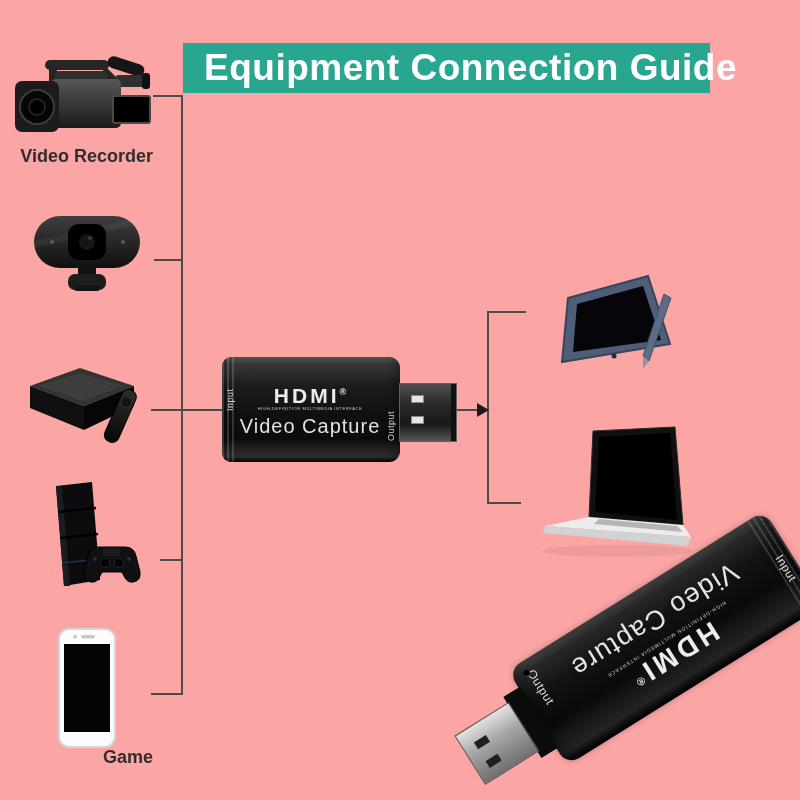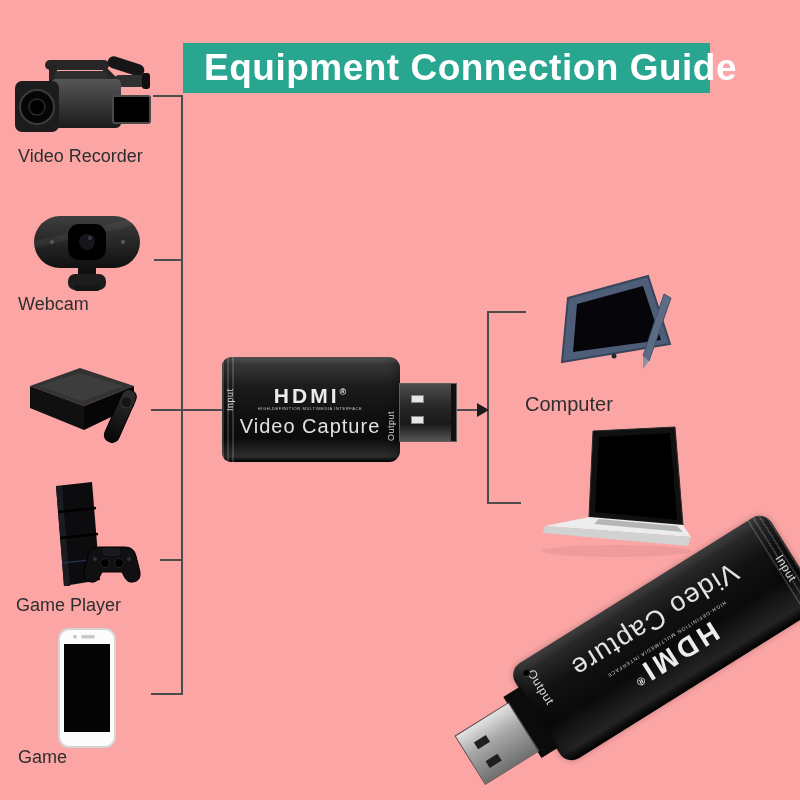--- a/index.html
+++ b/index.html
@@ -15,21 +15,21 @@
     position:absolute; left:183px; top:43px; width:527px; height:50px;
     background:#28a68f; display:flex; align-items:center; padding-left:21px;
   }
   .banner .title {
     color:#ffffff; font-size:37px; font-weight:bold; letter-spacing:0.5px;
     white-space:nowrap;
   }
 
   
   .dev-label {
-    position:absolute; color:#2e2e2e; font-size:18px; text-align:left;
+    position:absolute; color:#2e2e2e; font-size:18px; text-align:right;font-weight:bold;
   }
   .lbl-recorder { left:18px;  top:146px; width:135px; }
   .lbl-webcam   { left:18px;  top:294px; width:135px; }
   .lbl-tvbox    { left:18px;  top:443px; width:135px; }
   .lbl-game     { left:16px;  top:595px; width:145px; }
   .lbl-phone    { left:18px;  top:747px; width:135px; }
   .lbl-computer { left:525px; top:393px; width:120px; font-size:20px; }
 
   
   .line { position:absolute; background:#4c4c4c; }
@@ -184,21 +184,20 @@
     <polygon points="4,36 110,12 110,5 4,29" fill="rgba(255,255,255,0.05)"></polygon>
     <rect x="38" y="12" width="38" height="36" rx="11" fill="#000"></rect>
     <circle cx="57" cy="30" r="8" fill="#15151b"></circle>
     <circle cx="60" cy="26" r="2" fill="#3a3a46"></circle>
     <circle cx="22" cy="30" r="2" fill="#5a5a5a"></circle>
     <circle cx="93" cy="30" r="2" fill="#5a5a5a"></circle>
     <rect x="48" y="55" width="18" height="9" fill="#101010"></rect>
     <rect x="38" y="62" width="38" height="16" rx="7" fill="#1d1d1d"></rect>
     <rect x="44" y="73" width="26" height="6" rx="3" fill="#151515"></rect>
   </svg>
-  <div class="dev-label lbl-webcam">Webcam</div>
 
   <svg class="illus" style="left:20px; top:360px;" width="135" height="85" viewBox="0 0 135 85">
     <defs>
       <linearGradient id="remG" x1="0" y1="0" x2="0" y2="1">
         <stop offset="0" stop-color="#2e2e2e"></stop>
           <stop offset="1" stop-color="#070707"></stop>
       </linearGradient>
     </defs>
     <polygon points="10,26 60,8 114,26 64,46" fill="#333333"></polygon>
     <polygon points="18,26 60,13 104,26 62,41" fill="#3d3d3d"></polygon>
@@ -216,21 +215,20 @@
     <line x1="32" y1="34" x2="70" y2="30" stroke="#000" stroke-width="2.5"></line>
     <line x1="34" y1="60" x2="72" y2="56" stroke="#000" stroke-width="2.5"></line>
     <line x1="36" y1="85" x2="73" y2="81" stroke="#23304a" stroke-width="1.5"></line>
     <path d="M62,78 q2,-9 11,-9 h26 q9,0 11,9 l4,16 q1,9 -7,10 q-6,1 -9,-6 l-2,-4 h-20 l-2,4 q-3,7 -9,6 q-8,-1 -7,-10 z" fill="#101013" stroke="#000" stroke-width="1"></path>
     <rect x="77" y="70" width="17" height="8" rx="2" fill="#1b1b1f"></rect>
     <circle cx="79" cy="85" r="4.5" fill="#000" stroke="#26262c" stroke-width="1"></circle>
     <circle cx="93" cy="85" r="4.5" fill="#000" stroke="#26262c" stroke-width="1"></circle>
     <circle cx="69" cy="81" r="2" fill="#2e2e34"></circle>
     <circle cx="103" cy="81" r="2" fill="#2e2e34"></circle>
   </svg>
-  <div class="dev-label lbl-game">Game Player</div>
 
   <svg class="illus" style="left:56px; top:626px;" width="62" height="124" viewBox="0 0 62 124">
     <rect x="3" y="3" width="56" height="118" rx="10" fill="#fcfcfc" stroke="#d5d5d5" stroke-width="2"></rect>
     <rect x="8" y="18" width="46" height="88" fill="#050505"></rect>
     <rect x="25" y="9" width="14" height="3.5" rx="1.7" fill="#c9c9c9"></rect>
     <circle cx="19" cy="10.7" r="2" fill="#c9c9c9"></circle>
   </svg>
   <div class="dev-label lbl-phone">Game</div>
 
   <div class="vc-device">
@@ -249,21 +247,20 @@
     <div class="tip"></div>
   </div>
 
   <svg class="illus" style="left:530px; top:258px;" width="150" height="140" viewBox="0 0 150 140">
     <polygon points="38,40 118,18 140,86 32,104" fill="#4e5e78" stroke="#37455c" stroke-width="2"></polygon>
     <polygon points="47,46 113,28 131,82 43,94" fill="#06060a"></polygon>
     <circle cx="84" cy="98" r="2.5" fill="#222b3a"></circle>
     <polygon points="134,36 141,40 119,103 113,98" fill="#5c6c84" stroke="#43536b" stroke-width="1"></polygon>
     <polygon points="113,98 119,103 113,111" fill="#8a94a6"></polygon>
   </svg>
-  <div class="dev-label lbl-computer">Computer</div>
 
   <svg class="illus" style="left:505px; top:425px;" width="200" height="145" viewBox="0 0 200 145">
     <ellipse cx="112" cy="126" rx="75" ry="6" fill="rgba(0,0,0,0.06)"></ellipse>
     <polygon points="88,6 170,2 178,100 84,92" fill="#101010" stroke="#2b2b2b" stroke-width="1"></polygon>
     <polygon points="94,12 165,8 172,95 90,87" fill="#000"></polygon>
     <polygon points="84,92 178,100 186,112 40,101" fill="#ececec"></polygon>
     <polygon points="94,94 172,101 178,107 89,99" fill="#b5b5b5"></polygon>
     <polygon points="40,101 186,112 183,121 38,108" fill="#d2d2d2"></polygon>
   </svg>
 

